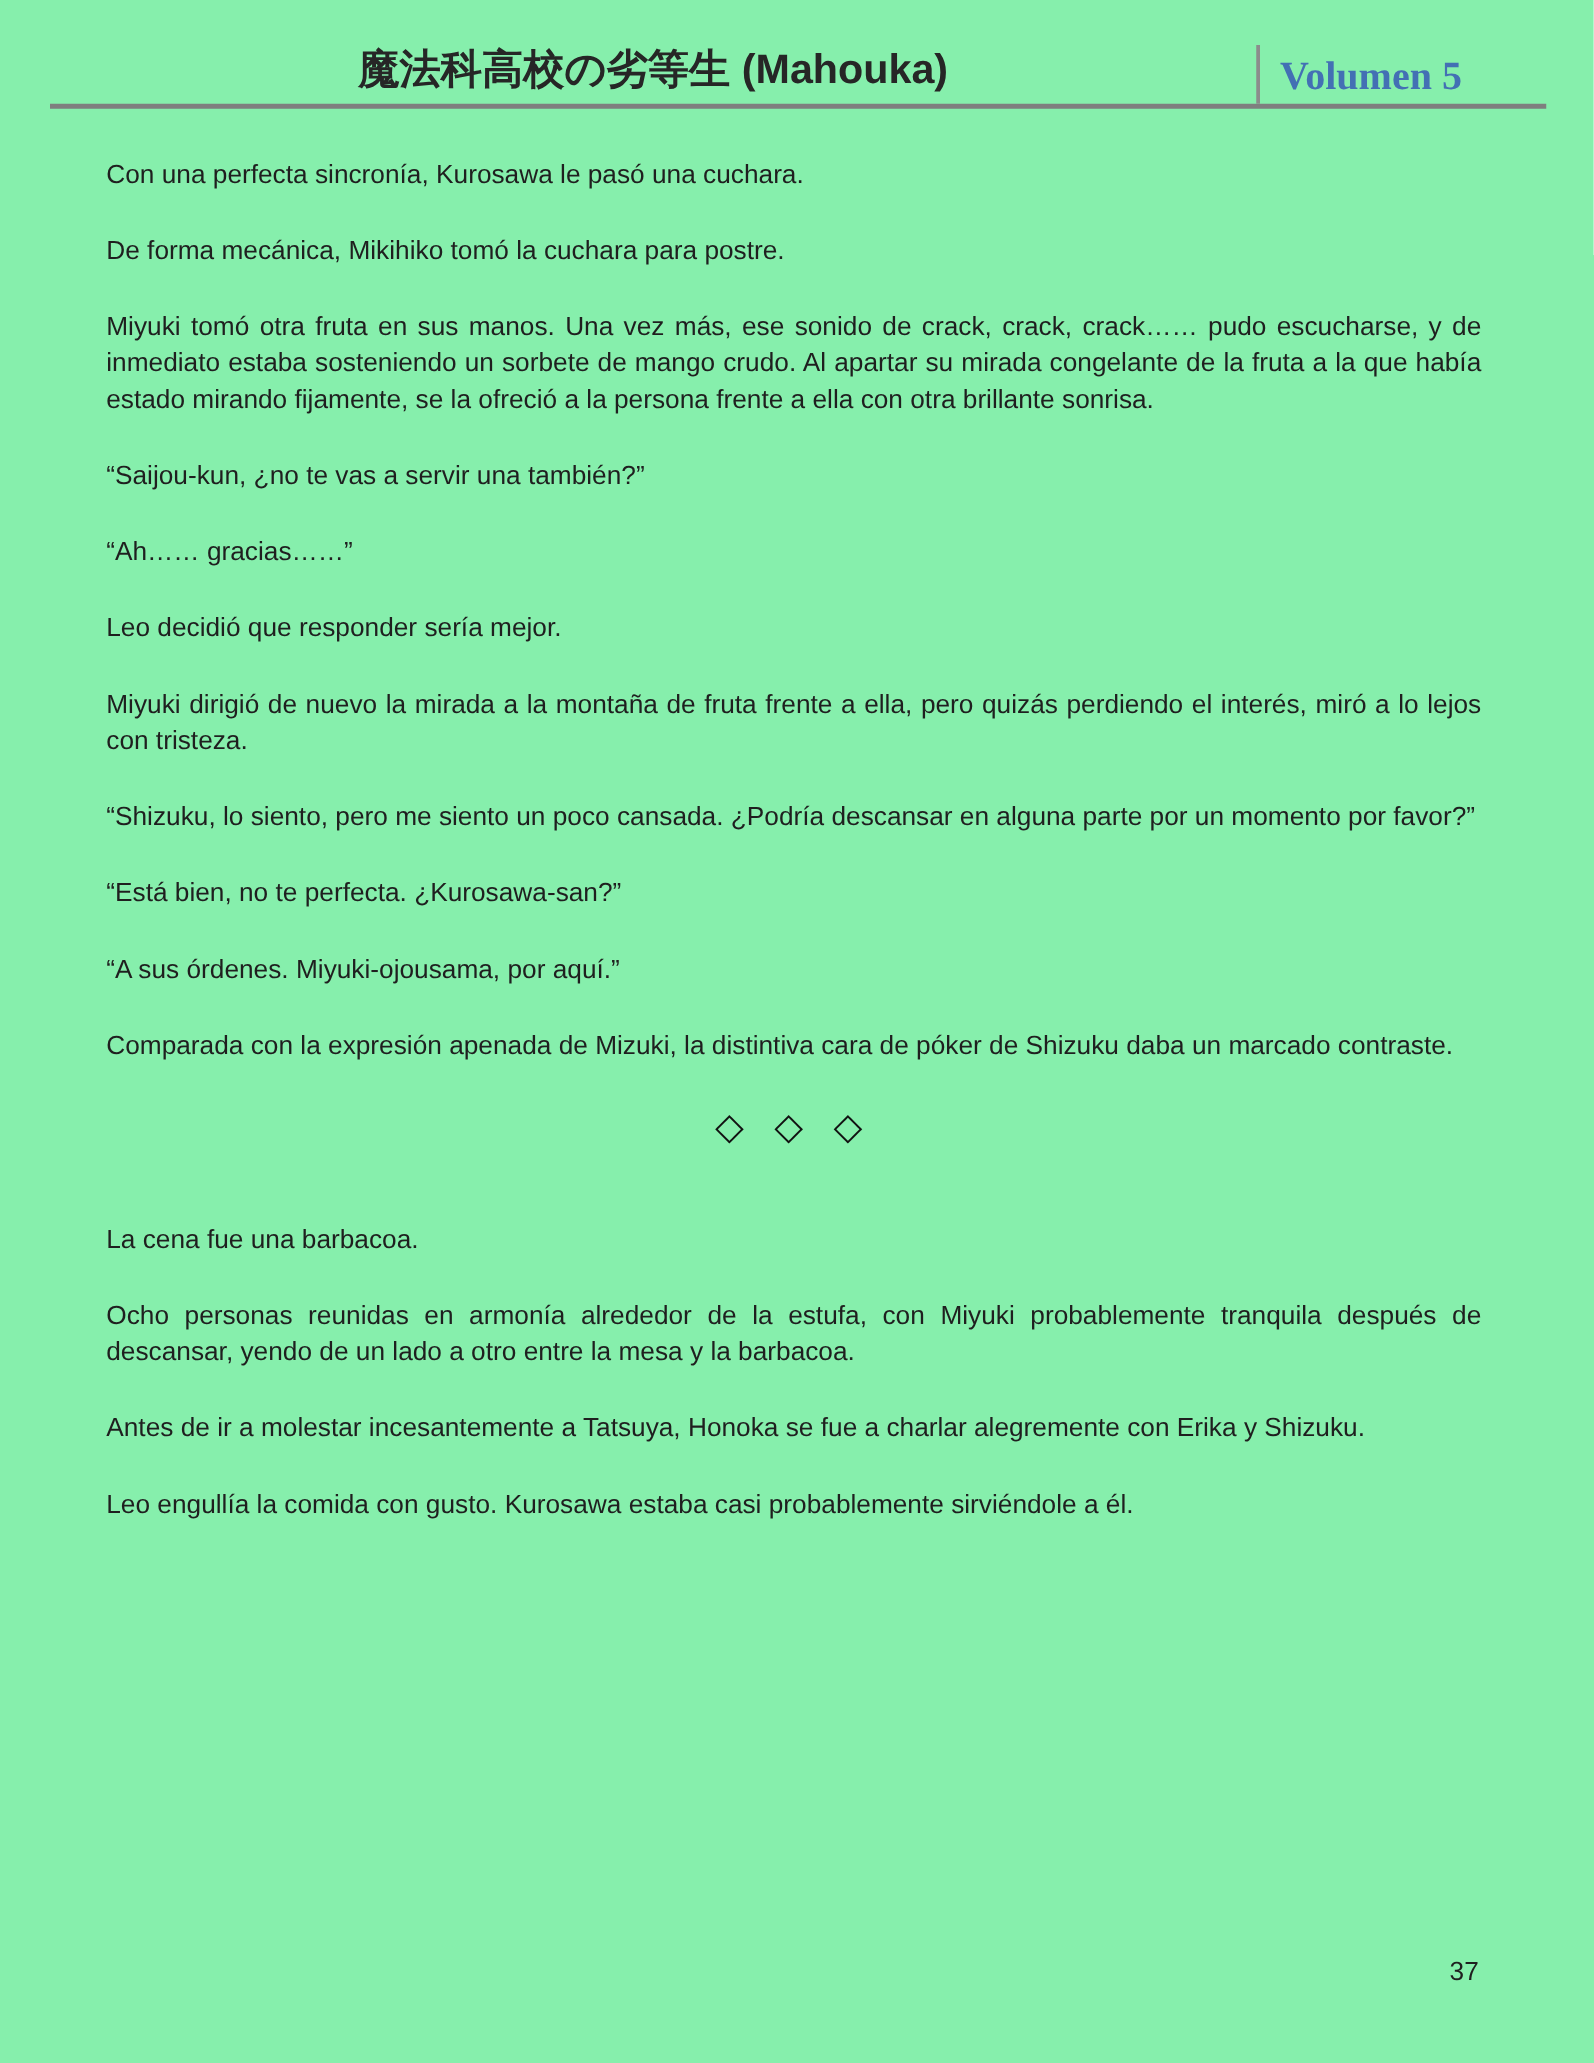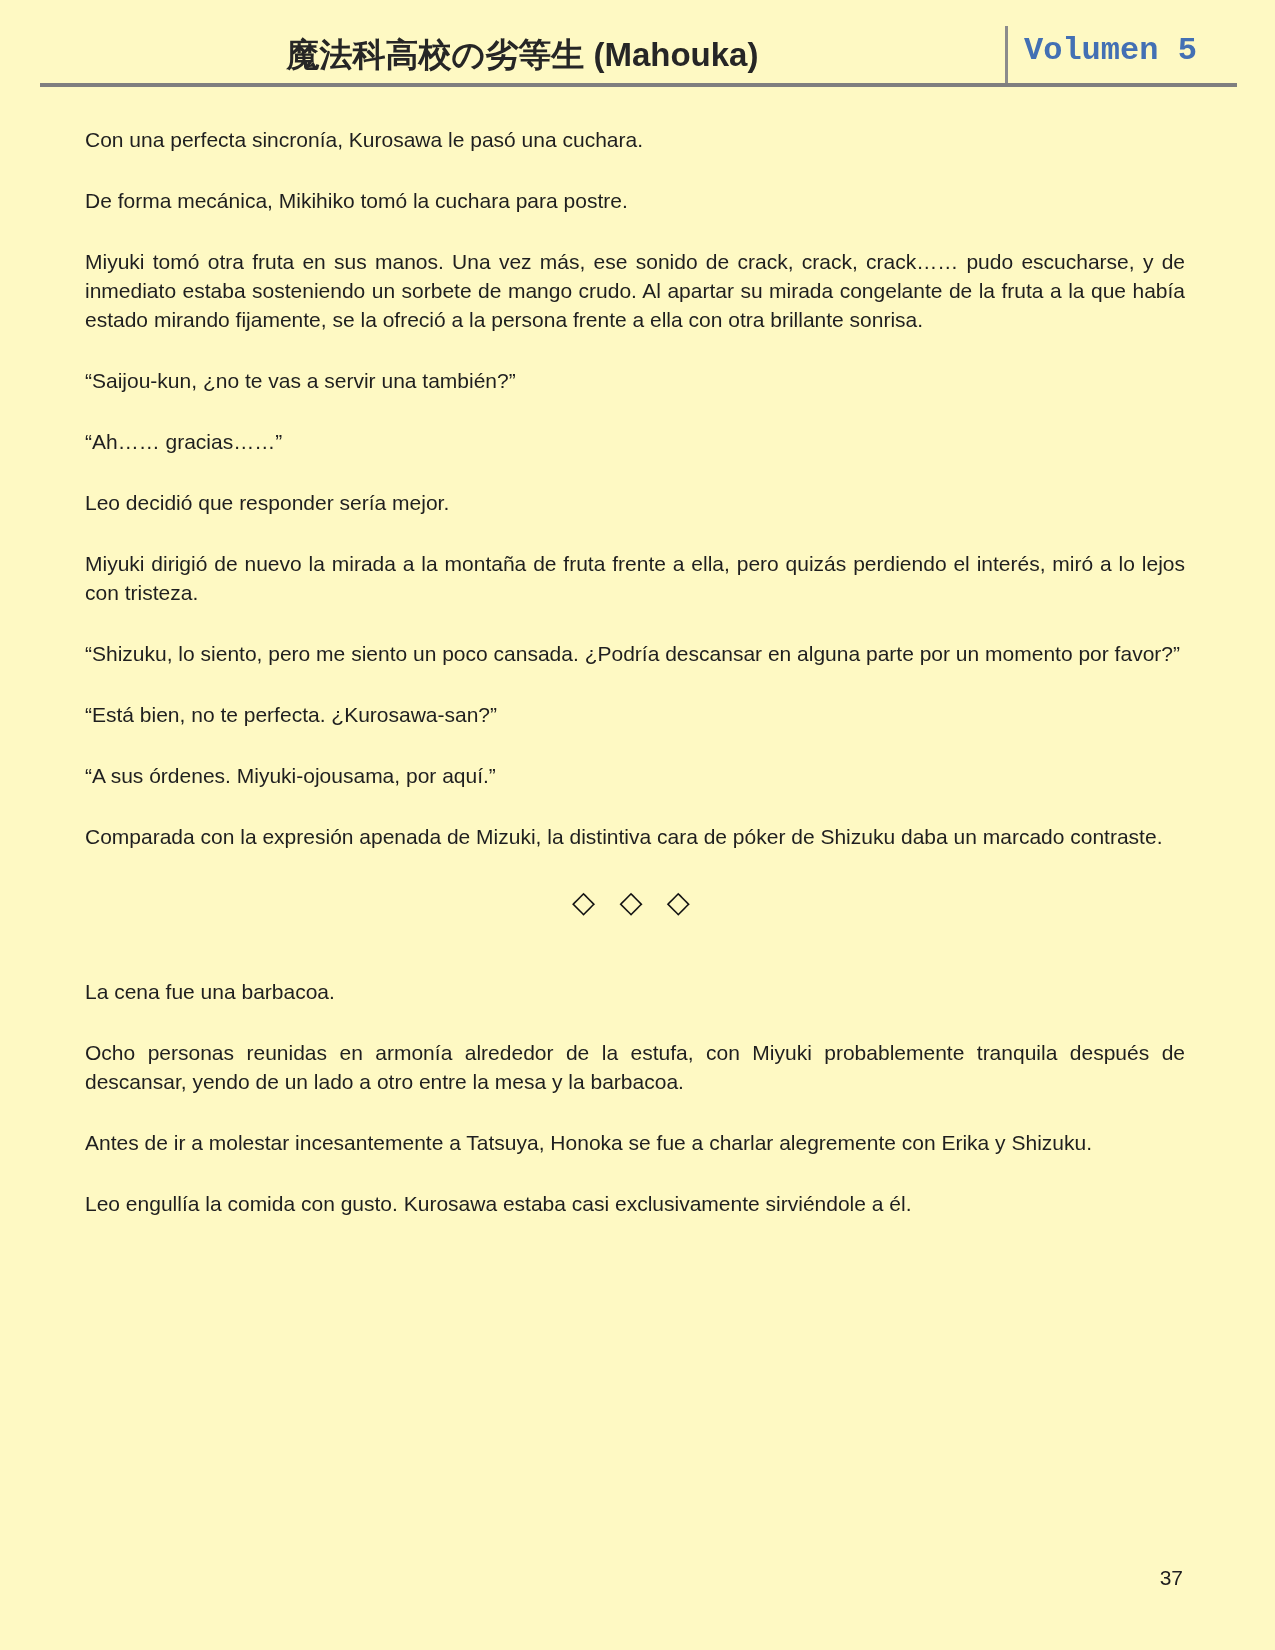--- a/index.html
+++ b/index.html
@@ -1,21 +1,21 @@
 <!DOCTYPE html>
 <html><head>
 <meta charset="utf-8">
 <style>
   * { margin: 0; padding: 0; box-sizing: border-box; }
   html, body { background: #ffffff; }
   .page {
     position: relative;
     width: 1275px;
     height: 1650px;
-    background: #fef9c3;
+    background: #86efac;
     font-family: "Liberation Sans", sans-serif;
     color: #1f1f1f;
     overflow: hidden;
   }
   
   .header {
     margin: 0 38px 0 40px;
     border-bottom: 4px solid #7f7f7f;
     display: flex;
     align-items: stretch;
@@ -28,24 +28,24 @@
     padding-bottom: 5px;
     font-weight: bold;
     font-size: 33px;
     color: #262626;
     white-space: nowrap;
   }
   .header-title-jp { font-family: "Liberation Serif", "DejaVu Serif", serif; font-weight: bold; }
   .header-title-suffix { font-family: "Liberation Sans", "DejaVu Sans", sans-serif; font-weight: bold; }
   .header-volume-cell {
     width: 232px;
-    margin-top: 26px;
+    margin-top: 36px;
     border-left: 3px solid #8c8c8c;
     padding: 6px 0 0 16px;
-    font-family: Liberation Mono, monospace;
+    font-family: Liberation Serif, serif;
     font-weight: bold;
     font-size: 32px;
     color: #4370b4;
     white-space: nowrap;
   }
   
   .main {
     margin: 0 90px 0 85px;
     padding-top: 38px;
   }
@@ -97,19 +97,19 @@
         <p class="para">“Shizuku, lo siento, pero me siento un poco cansada. ¿Podría descansar en alguna parte por un momento por favor?”</p>
         <p class="para">“Está bien, no te perfecta. ¿Kurosawa-san?”</p>
         <p class="para">“A sus órdenes. Miyuki-ojousama, por aquí.”</p>
         <p class="para">Comparada con la expresión apenada de Mizuki, la distintiva cara de póker de Shizuku daba un marcado contraste.</p>
       </section>
     <div class="separator">◇ ◇ ◇</div>
     <section>
         <p class="para">La cena fue una barbacoa.</p>
         <p class="para">Ocho personas reunidas en armonía alrededor de la estufa, con Miyuki probablemente tranquila después de descansar, yendo de un lado a otro entre la mesa y la barbacoa.</p>
         <p class="para">Antes de ir a molestar incesantemente a Tatsuya, Honoka se fue a charlar alegremente con Erika y Shizuku.</p>
-        <p class="para">Leo engullía la comida con gusto. Kurosawa estaba casi exclusivamente sirviéndole a él.</p>
+        <p class="para">Leo engullía la comida con gusto. Kurosawa estaba casi probablemente sirviéndole a él.</p>
       </section>
   </div>
 
   <div class="page-number">37</div>
 
 </div>
 
 </body></html>

